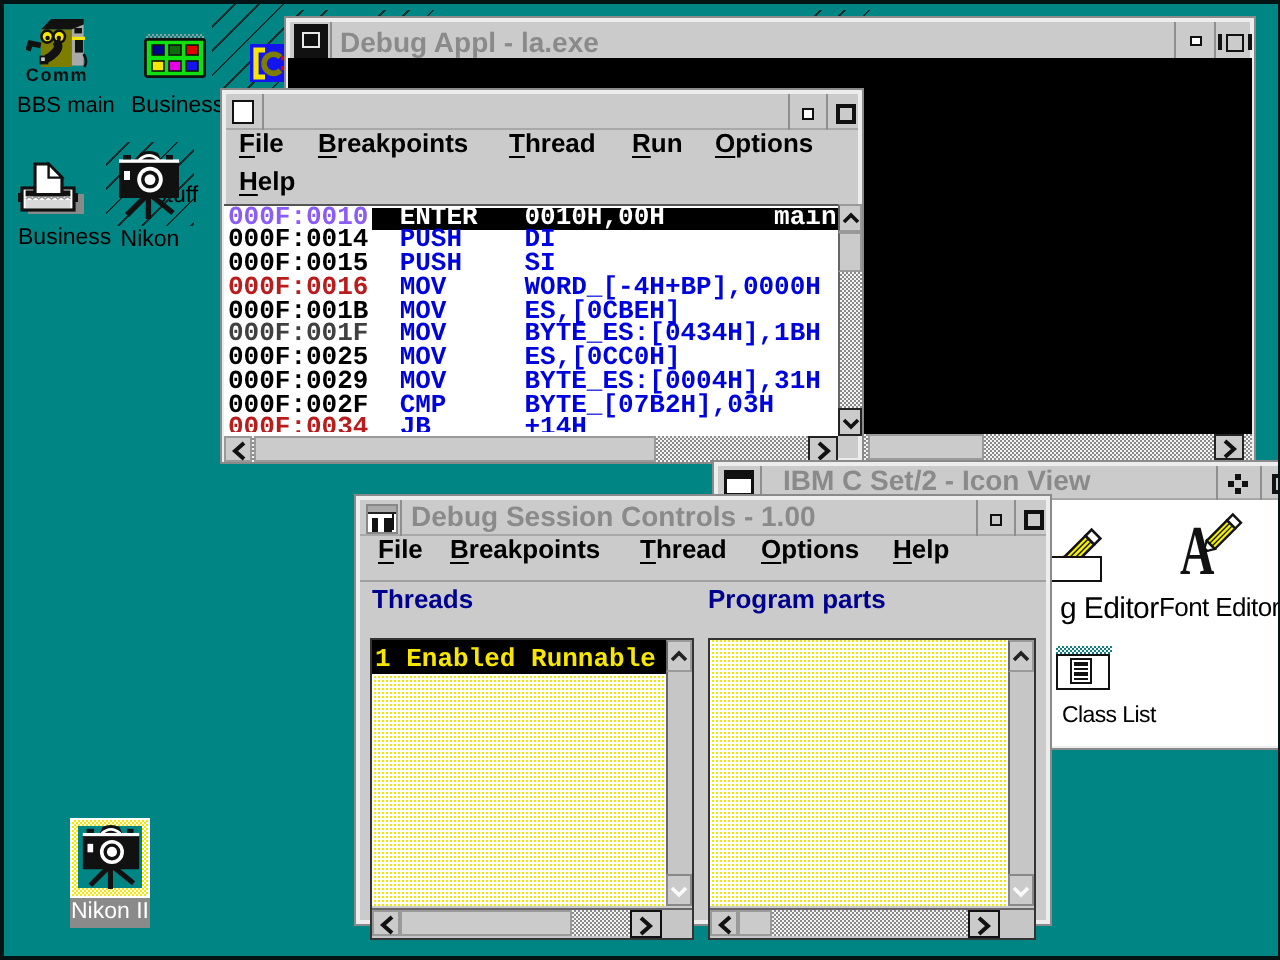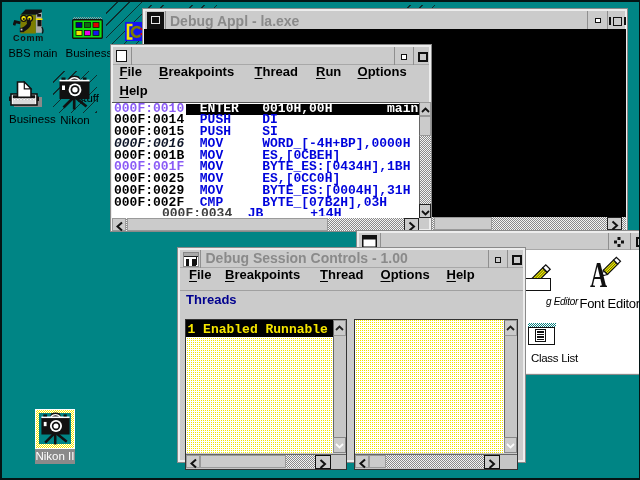--- a/index.html
+++ b/index.html
@@ -161,27 +161,27 @@
   <div class="menu" style="left:205px;top:19px;"><u>R</u>un</div>
   <div class="menu" style="left:246.5px;top:19px;"><u>O</u>ptions</div>
   <div class="menu" style="left:8.5px;top:37.5px;"><u>H</u>elp</div>
 
   <div class="a" style="left:1px;top:57px;width:306.5px;height:115.5px;background:#fff;border-top:1px solid #555;overflow:hidden;">
     <div class="a" style="left:73.5px;top:0.5px;width:233px;height:11.8px;background:#000;"></div>
     <div class="a" style="left:0;top:0;width:306.5px;height:112.5px;overflow:hidden;">
     <div id="asm" class="a mono" style="left:2px;top:-0.5px;font-size:13px;line-height:11.75px;color:#0004DC;"><span style="color:#8b5cf6;">000F:0010</span><span style="color:#fff;">  ENTER   0010H,00H       main</span>
 <span style="color:#000;">000F:0014</span>  PUSH    DI
 <span style="color:#000;">000F:0015</span>  PUSH    SI
-<span style="color:#0f172a;font-style:italic;">000F:0016</span>  MOV     WORD_[-4H+BP],0000H
+<span style="color:#b91c1c;">000F:0016</span>  MOV     WORD_[-4H+BP],0000H
 <span style="color:#000;">000F:001B</span>  MOV     ES,[0CBEH]
-<span style="color:#8b5cf6;margin-top:36px;">000F:001F</span>  MOV     BYTE_ES:[0434H],1BH
+<span style="color:#404040;margin-top:36px;">000F:001F</span>  MOV     BYTE_ES:[0434H],1BH
 <span style="color:#000;">000F:0025</span>  MOV     ES,[0CC0H]
 <span style="color:#000;">000F:0029</span>  MOV     BYTE_ES:[0004H],31H
 <span style="color:#000;">000F:002F</span>  CMP     BYTE_[07B2H],03H
-<span style="color:#404040;margin-left:48px;">000F:0034</span>  JB      +14H</div>
+<span style="color:#b91c1c;">000F:0034</span>  JB      +14H</div>
     </div>
   </div>
 
   <div class="a dots" style="left:307.5px;top:57px;width:12.5px;height:115.5px;border-left:1px solid #666;"></div>
   <div class="btn" style="left:307.5px;top:57px;width:12.5px;height:14px;border:1px solid #999;border-left-color:#666;"><svg width="11" height="13">
         <path d="M2 8 L5.5 4.5 L9 8" stroke="#111" stroke-width="1.8" fill="none"></path>
       </svg></div>
   <div class="btn" style="left:307.5px;top:71px;width:12.5px;height:20px;border:1px solid #999;border-left-color:#666;"></div>
   <div class="btn" style="left:307.5px;top:158.5px;width:12.5px;height:14px;border:1px solid #222;"><svg width="11" height="13">
         <path d="M2 5 L5.5 8.5 L9 5" stroke="#111" stroke-width="1.8" fill="none"></path>
@@ -195,20 +195,21 @@
   <div class="btn" style="left:292.5px;top:173px;width:15px;height:13px;border:1px solid #222;"><svg width="13" height="13">
         <path d="M4.5 2.5 L9 6.5 L4.5 10.5" stroke="#111" stroke-width="2" fill="none"></path>
       </svg></div>
 </div>
 
 <div class="win" style="left:356px;top:230px;width:286px;height:145px;">
 
   <div class="a" style="left:2px;top:2px;right:2px;height:16.5px;border-bottom:1px solid #A8A8A8;"></div>
   <div class="a" style="left:5px;top:3.5px;width:15px;height:13px;background:#fff;border:1.6px solid #111;border-top-width:4.5px;box-shadow:inset 0 0 0 0.5px #111;"></div>
   <div class="sep" style="left:22.5px;top:2px;height:16.5px;"></div>
+  <div class="ttl" style="left:34.5px;top:1px;">IBM C Set/2 - Icon View</div>
   <div class="sep" style="left:250.5px;top:2px;height:16.5px;"></div>
   <div class="sep" style="left:273px;top:2px;height:16.5px;"></div>
   <svg class="a" style="left:257px;top:6px;" width="10" height="10">
       <g fill="#111">
         <rect x="0" y="3.5" width="3" height="3"></rect>
         <rect x="7" y="3.5" width="3" height="3"></rect>
         <rect x="3.5" y="0" width="3" height="3"></rect>
         <rect x="3.5" y="7" width="3" height="3"></rect>
       </g>
     </svg>
@@ -220,21 +221,21 @@
     <g transform="rotate(-45 15 18)">
       <polygon points="1,18 6.5,14.9 6.5,21.1" fill="#fff" stroke="#111" stroke-width="1.2"></polygon>
       <polygon points="0.6,18 3.4,16.3 3.4,19.7" fill="#111"></polygon>
       <rect x="6.5" y="14.9" width="15.5" height="6.2" fill="#F3F000" stroke="#111" stroke-width="1.3"></rect>
       <line x1="6.5" y1="17" x2="22" y2="17" stroke="#111" stroke-width="0.7"></line>
       <line x1="6.5" y1="19" x2="22" y2="19" stroke="#111" stroke-width="0.7"></line>
       <rect x="22" y="14.9" width="4.3" height="6.2" fill="#fff" stroke="#111" stroke-width="1.3"></rect>
     </g>
   </svg>
   <div class="a" style="left:161px;top:47px;width:33px;height:13px;background:#fff;border:1.5px solid #111;"></div>
-  <div class="iclbl" style="left:189px;top:65px;font-size:10px;letter-spacing:-0.3px;font-style:italic;">g Editor</div>
+  <div class="iclbl" style="left:173px;top:65px;font-size:15px;letter-spacing:-0.3px;">g Editor</div>
 
   <div class="a" style="left:232.5px;top:32px;width:30px;height:30px;font-family:'Liberation Serif',serif;font-weight:bold;font-size:35px;line-height:26px;color:#111;transform:scaleX(0.68);transform-origin:0 0;">A</div>
   <svg class="a" style="left:239.5px;top:19px;" width="28" height="31.7" viewBox="0 0 30 34">
     <g transform="rotate(-45 15 18)">
       <polygon points="1,18 6.5,14.9 6.5,21.1" fill="#fff" stroke="#111" stroke-width="1.2"></polygon>
       <polygon points="0.6,18 3.4,16.3 3.4,19.7" fill="#111"></polygon>
       <rect x="6.5" y="14.9" width="15.5" height="6.2" fill="#F3F000" stroke="#111" stroke-width="1.3"></rect>
       <line x1="6.5" y1="17" x2="22" y2="17" stroke="#111" stroke-width="0.7"></line>
       <line x1="6.5" y1="19" x2="22" y2="19" stroke="#111" stroke-width="0.7"></line>
       <rect x="22" y="14.9" width="4.3" height="6.2" fill="#fff" stroke="#111" stroke-width="1.3"></rect>
@@ -271,20 +272,21 @@
   <div class="a" style="left:333.5px;top:6.5px;width:10px;height:10px;border:2px solid #111;"></div>
 
   <div class="menu" style="left:11px;top:19px;"><u>F</u>ile</div>
   <div class="menu" style="left:47px;top:19px;"><u>B</u>reakpoints</div>
   <div class="menu" style="left:142px;top:19px;"><u>T</u>hread</div>
   <div class="menu" style="left:202.5px;top:19px;"><u>O</u>ptions</div>
   <div class="menu" style="left:268.5px;top:19px;"><u>H</u>elp</div>
   <div class="a" style="left:2px;top:41.5px;right:2px;height:1px;background:#A0A0A0;"></div>
 
   <div class="menu" style="left:8px;top:44px;color:#00008E;">Threads</div>
+  <div class="menu" style="left:176px;top:44px;color:#00008E;">Program parts</div>
 
   <div class="a" style="left:6.5px;top:70.5px;width:162.5px;height:151px;border:1px solid #333;background:#CBCBCB;">
     <div class="a ydots" style="left:0;top:0;width:147.5px;height:133px;"></div>
     <div class="a" style="left:0;top:0.5px;width:147.5px;height:17px;background:#000;">
       <div class="mono" style="position:absolute;left:2px;top:1.5px;font-size:13px;color:#F6E600;">1 Enabled Runnable</div>
     </div>
     <div class="a" style="left:147.5px;top:0;width:13px;height:133.5px;background:#C6C6C6;border-left:1px solid #666;"></div>
     <div class="btn" style="left:147.5px;top:0;width:13px;height:16.5px;border:1px solid #999;border-left-color:#666;"><svg width="11" height="15">
           <path d="M2 9 L5.5 5.5 L9 9" stroke="#222" stroke-width="1.8" fill="none"></path>
         </svg></div>

